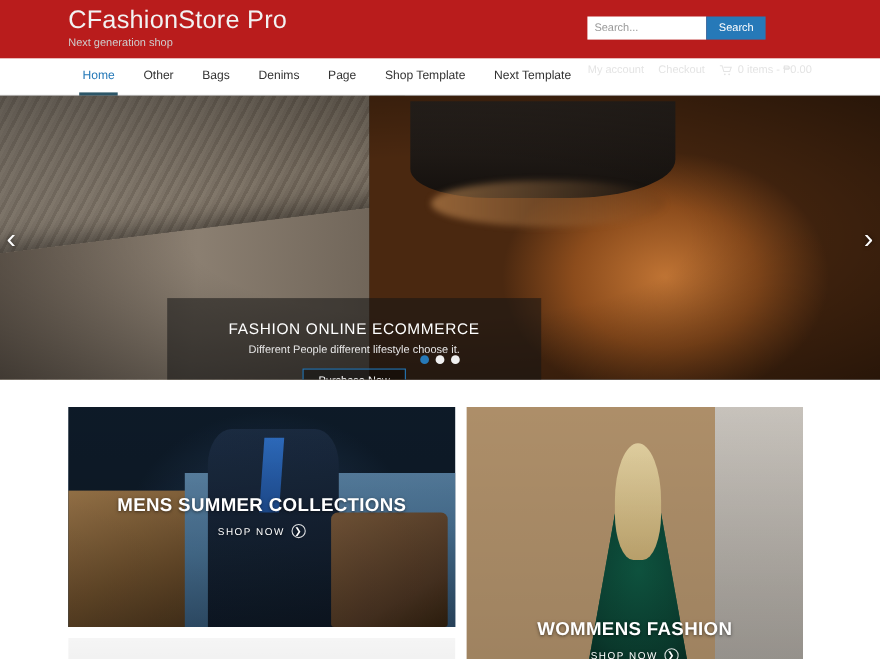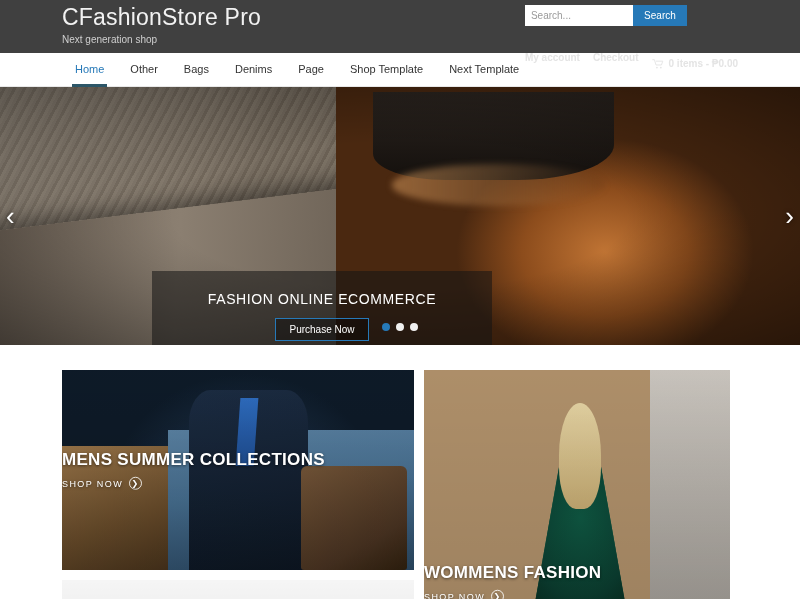--- a/index.html
+++ b/index.html
@@ -8,40 +8,40 @@
     width: 800px; height: 599px;
     overflow: hidden;
     background: #ffffff;
     font-family: "Liberation Sans", sans-serif;
   }
 
   
   .topbar {
     position: relative;
     height: 53px;
-    background: #404040;
+    background: #b91c1c;
     color: #ffffff;
   }
   .brand-block { position: absolute; left: 62px; top: 2px; }
   .brand-title {
     font-size: 23px;
     font-weight: 400;
     color: #f2f2f2;
     letter-spacing: .2px;
     line-height: 30px;
   }
   .brand-tagline {
     font-size: 10px;
     color: #cfcfcf;
     line-height: 14px;
     margin-top: 1px;
   }
 
   .header-right { position: absolute; right: 62px; top: 5px; text-align: right; }
-  .search-wrap { display: flex; height: 31px; }
+  .search-wrap { display: flex; height: 31px; align-items: flex-end; }
   .search-input {
     width: 108px; height: 21px;
     border: none; outline: none;
     background: #ffffff;
     font-family: "Liberation Sans", sans-serif;
     font-size: 10px;
     color: #555;
     padding: 0 6px;
   }
   .search-input::placeholder { color: #9a9a9a; }
@@ -50,26 +50,25 @@
     background: #2679b8;
     border: none;
     color: #ffffff;
     font-family: "Liberation Sans", sans-serif;
     font-size: 10px;
     cursor: pointer;
   }
   .header-links {
     margin-top: 9px;
     display: flex;
-    align-items: center;
+    align-items: flex-end;
     justify-content: flex-end;
     gap: 13px;
     font-size: 10px;
     color: #e4e4e4;
-    font-weight: bold;
   }
   .header-links a { color: #e4e4e4; text-decoration: none; }
   .cart-link { display: flex; align-items: center; gap: 5px; margin-top: 13px; }
   .cart-icon { display: inline-block; width: 12px; height: 10px; }
 
   
   .navbar {
     height: 34px;
     background: #ffffff;
     border-bottom: 1px solid #e8e8e8;
@@ -303,20 +302,21 @@
 
   .tile-overlay {
     position: absolute; inset: 0;
     background: linear-gradient(180deg, rgba(0,0,0,0.04) 0%, rgba(0,0,0,0.18) 100%);
   }
   .tile-caption {
     position: absolute;
     left: 0; right: 0;
     top: 50%;
     transform: translateY(-50%);
+    text-align: center;
     color: #ffffff;
   }
   .tile-caption.women { top: 52%; }
   .tile-title {
     font-size: 17px;
     font-weight: 700;
     letter-spacing: .3px;
     text-shadow: 0 1px 3px rgba(0,0,0,.55);
     white-space: nowrap;
   }
@@ -387,20 +387,21 @@
 
 <section class="hero">
   <div class="hero-photo">
     <div class="hp-fabric"></div>
     <div class="hp-shoes"></div>
     <div class="hero-vignette"></div>
   </div>
 
   <div class="hero-caption">
     <div class="hero-title">FASHION ONLINE ECOMMERCE</div>
+    <div class="hero-sub">Different People different lifestyle choose it.</div>
     <a href="#" class="hero-btn">Purchase Now</a>
   </div>
 
   <div class="hero-arrow prev">‹</div>
   <div class="hero-arrow next">›</div>
 
   <div class="hero-dots">
     <span class="dot active"></span>
     <span class="dot"></span>
     <span class="dot"></span>

